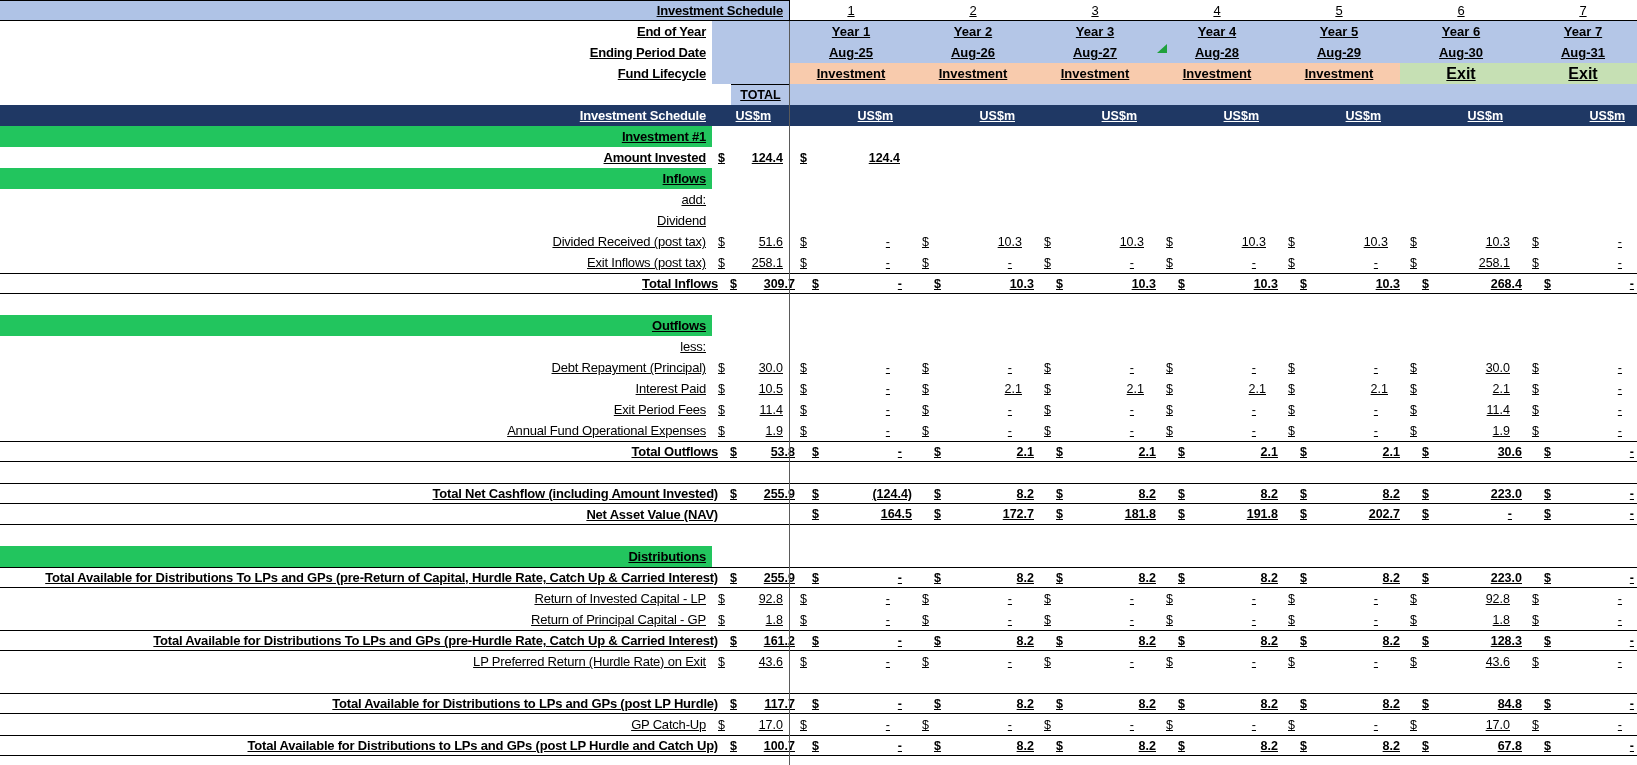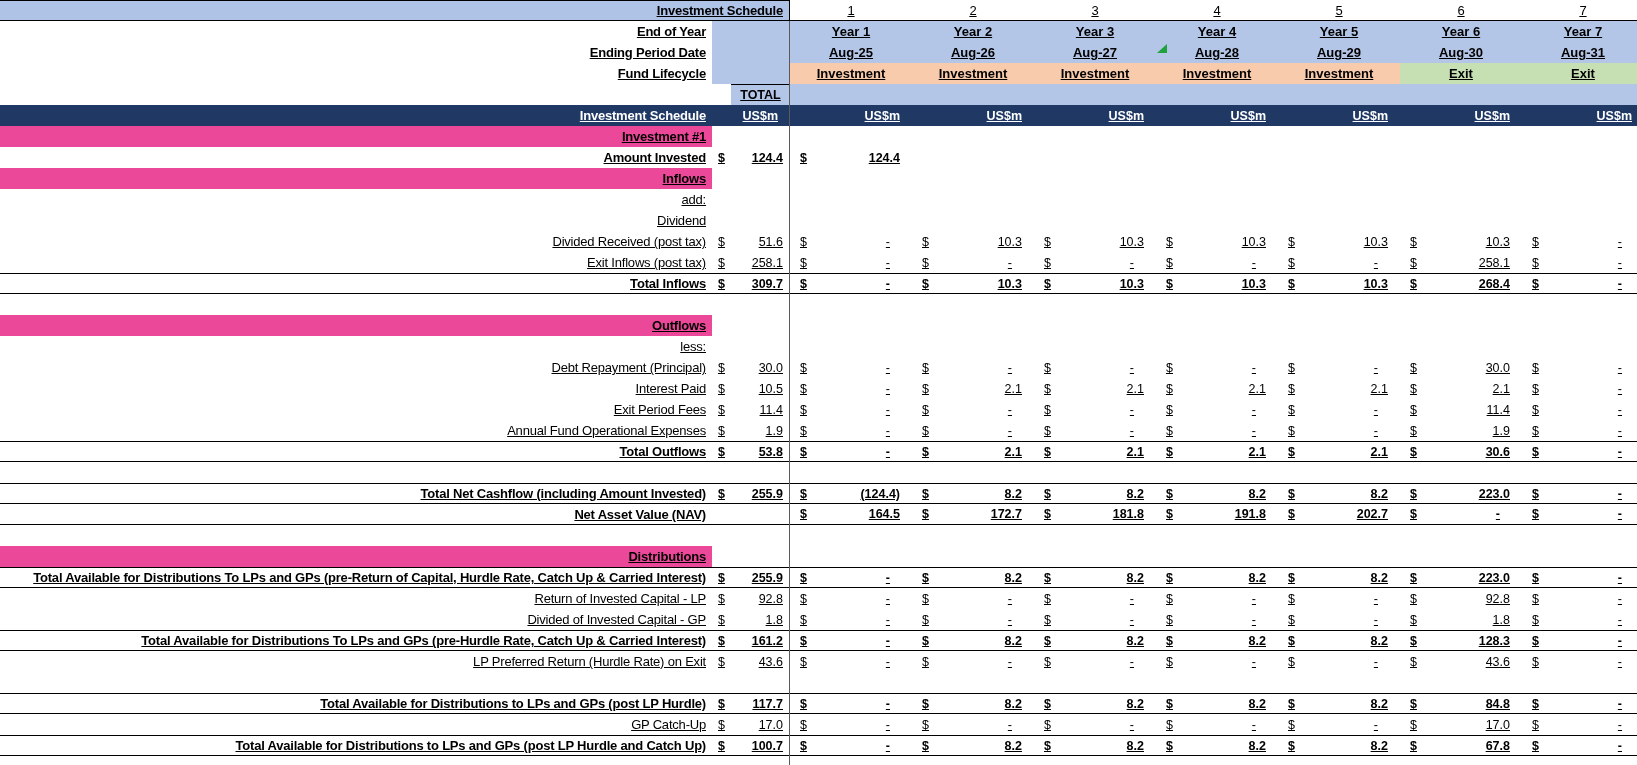--- a/index.html
+++ b/index.html
@@ -13,33 +13,33 @@
     height:21px;align-items:center;box-sizing:border-box;text-decoration:underline;
   }
   .cell{height:100%;box-sizing:border-box;display:flex;align-items:center;}
   .lbl{justify-content:flex-end;text-align:right;padding-right:6px;white-space:nowrap;
        font-size:13px;letter-spacing:-0.2px;overflow:visible;}
   .b{font-weight:bold;}
   .u{text-decoration:underline;}
   .ctr{justify-content:center;text-align:center;}
   .num{justify-content:center;font-size:13px;}
   .hblue{background:#B4C6E7;}
-  .band{background:#ec4899;}
+  .band{background:#22c55e;}
   .inv{background:#F8CBAD;font-size:13px;}
-  .exit{background:#C6E0B4;font-size:13px;}
+  .exit{background:#C6E0B4;font-size:16px;}
   .rnavy{background:#1F3864;color:#fff;}
-  .usd{justify-content:flex-end;padding-right:12px;font-size:12.5px;}
+  .usd{justify-content:flex-end;padding-right:19px;font-size:12.5px;}
   .r1{border-bottom:1.5px solid #000;}
   .title-band{
     grid-column:1/3;background:#AFC3E6;
     border-top:1.5px solid #000;border-right:1.5px solid #000;
   }
   .total-cell{border-top:1.5px solid #000;justify-content:center;font-size:12.5px;margin-left:19px;}
   .bt{border-top:1.5px solid #000;}
-  .bb{border-bottom:1.5px solid #000;}
+  .bb{border-bottom:1.5px solid #000;padding-left:12px;}
   
   .m{display:flex;justify-content:space-between;padding:0 12px 0 10px;font-size:12.5px;}
   .m.tot{padding:0 7px 0 6px;}
   .m.dash{padding-right:22px;}
   .vline{position:absolute;left:789px;top:21px;bottom:0;width:1px;background:#5a5a5a;z-index:4;}
   .flag{
     position:absolute;left:1157px;top:44px;width:10px;height:9px;z-index:5;
     background:#1FA13C;clip-path:polygon(0 100%,100% 0,100% 100%);
   }
   .navlbl{font-size:13px;letter-spacing:-0.2px;}
@@ -622,21 +622,21 @@
           <span>$</span>
           <span>92.8</span>
         </div>
         <div class="cell m dash">
           <span>$</span>
           <span>-</span>
         </div>
       </div>
       <div class="row">
         <div class="cell lbl">
-          <span>Divided of Invested Capital - GP</span>
+          <span>Return of Principal Capital - GP</span>
         </div>
         <div class="cell m tot">
           <span>$</span>
           <span>1.8</span>
         </div>
         <div class="cell m dash">
           <span>$</span>
           <span>-</span>
         </div>
         <div class="cell m dash">

